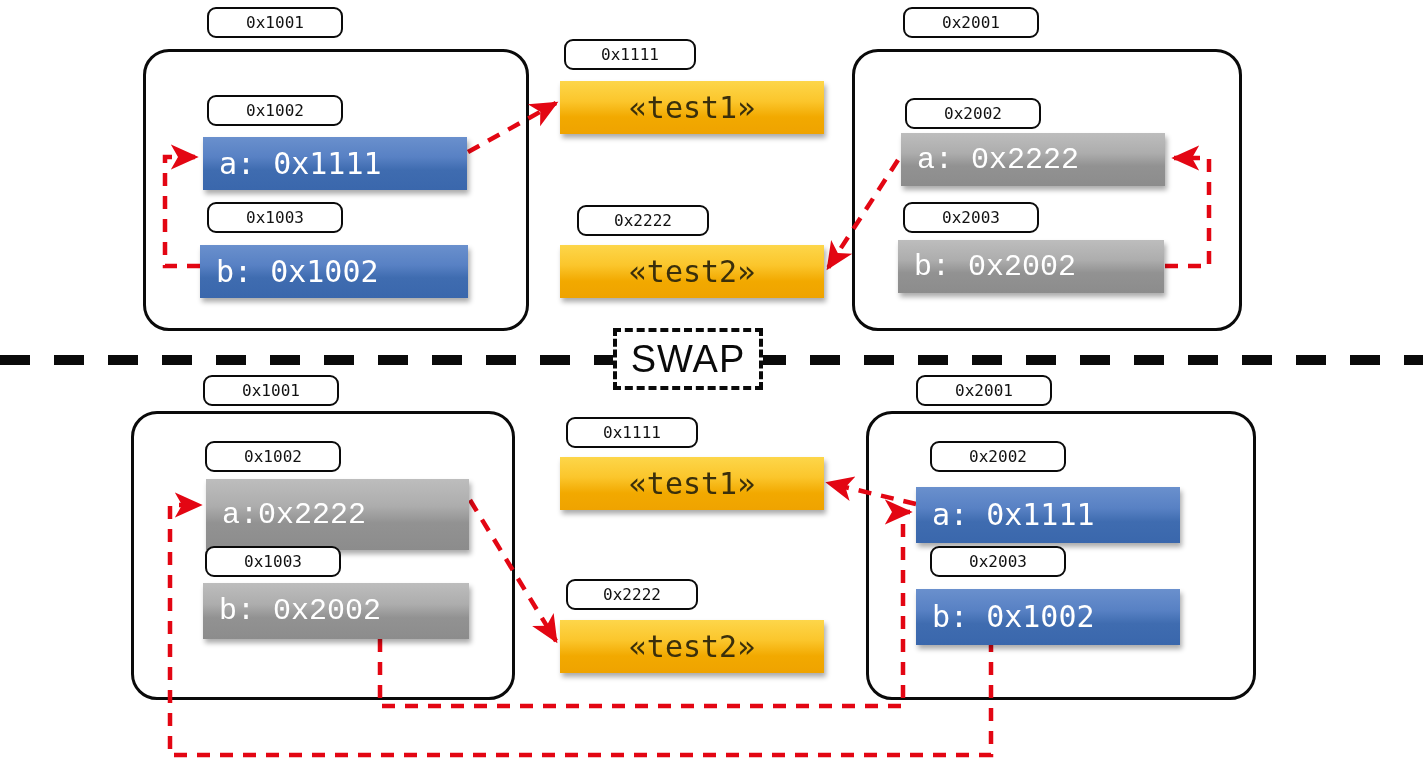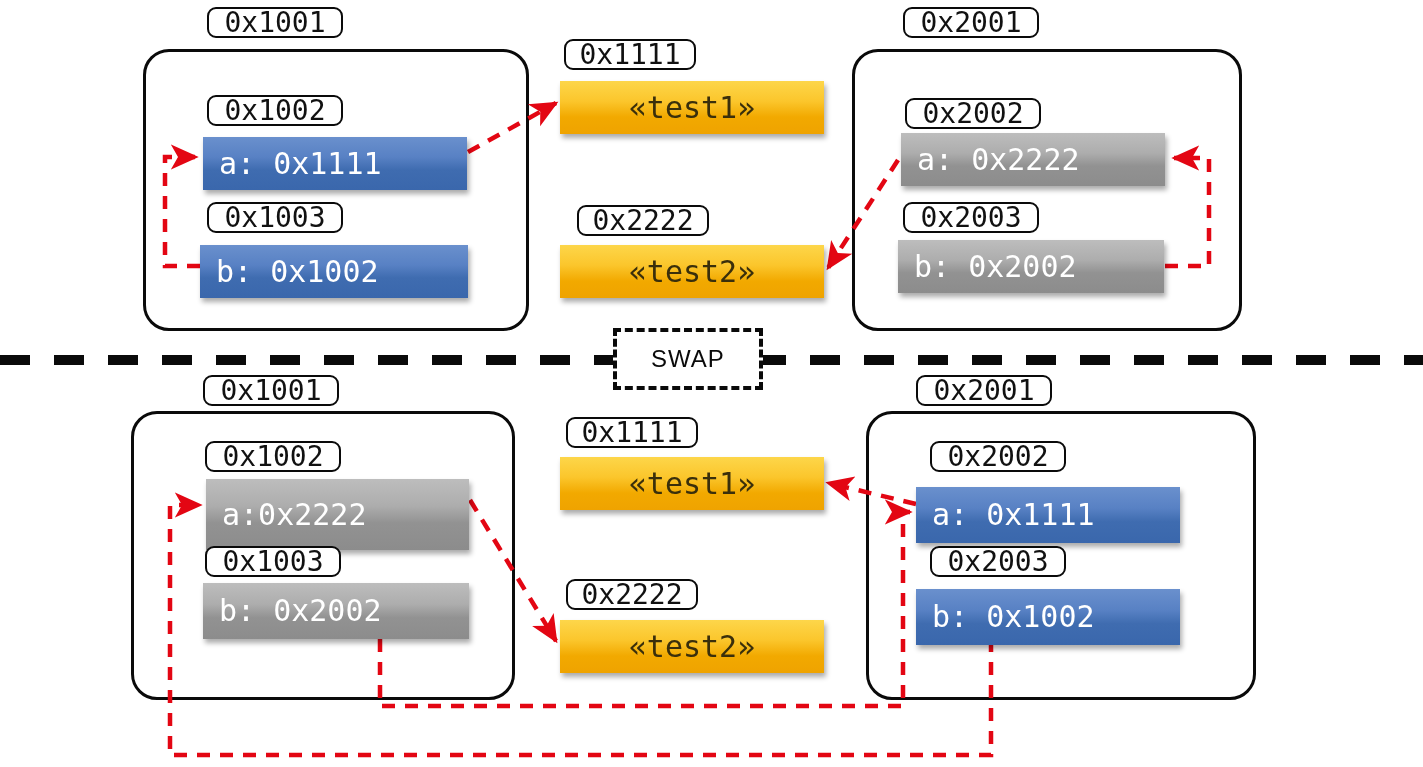--- a/index.html
+++ b/index.html
@@ -26,21 +26,21 @@
     border: 3px solid #0a0a0a;
     border-radius: 26px;
     background: #ffffff;
   }
   .addr {
     position: absolute;
     border: 2.5px solid #0a0a0a;
     border-radius: 9px;
     background: #ffffff;
     font-family: "DejaVu Sans Mono", monospace;
-    font-size: 28px;
+    font-size: 16px;
     line-height: 1;
     color: #111;
     display: flex;
     align-items: center;
     justify-content: center;
     letter-spacing: 0px;
     padding: 0 7px;
     height: 31px;
     z-index: 6;
   }
@@ -58,36 +58,37 @@
     z-index: 5;
   }
   .cell.blue {
     background: linear-gradient(to bottom, #6a90cd 0%, #5881c4 38%, #3f6cb0 62%, #3a67ac 100%);
     color: #ffffff;
     margin-top: 6px;
   }
   .cell.gray {
     background: linear-gradient(to bottom, #bdbdbd 0%, #adadad 38%, #929292 62%, #8c8c8c 100%);
     color: #ffffff;
+    font-family: Liberation Mono, monospace;
   }
   .cell.yellow {
     background: linear-gradient(to bottom, #fdd64a 0%, #fbc62c 38%, #f2a900 68%, #efa300 100%);
     color: #3a2f0b;
     justify-content: center;
     padding-left: 0;
   }
   .swap-box {
     position: absolute;
     border: 4px dashed #0a0a0a;
     background: #ffffff;
     display: flex;
     align-items: center;
     justify-content: center;
     font-family: "Liberation Sans", sans-serif;
-    font-size: 24px;
+    font-size: 38px;
     color: #0a0a0a;
     letter-spacing: 1px;
     z-index: 8;
   }
 </style>
 </head>
 <body>
 
 <div id="stage">
 

